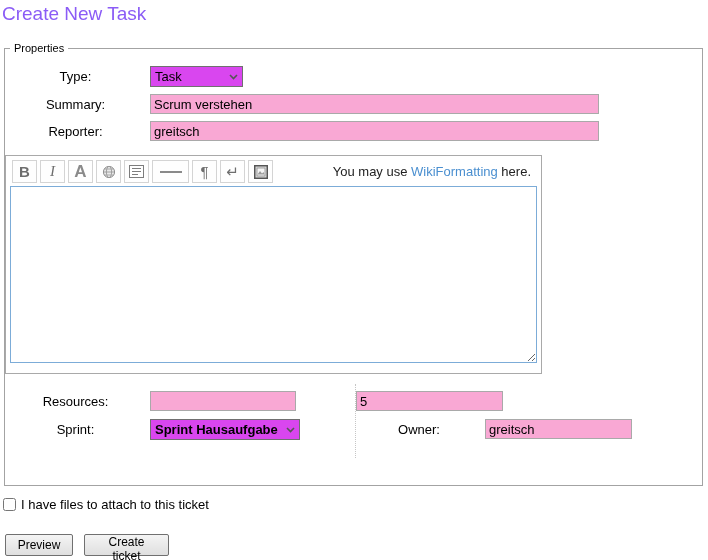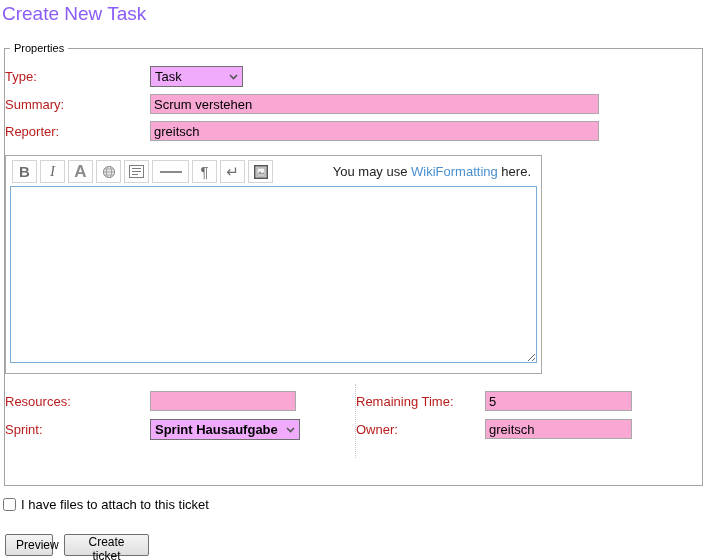--- a/index.html
+++ b/index.html
@@ -17,37 +17,37 @@
   fieldset.props {
     margin: 0 5px 0 4px; padding: 12px 0 27px 0;
     border: 1px solid #a3a3a3;
   }
   legend.props-legend {
     font-size: 11px; color: #000; padding: 0 4px; margin-left: 5px;
   }
   .row { display: flex; align-items: center; margin-bottom: 7px; }
   .row:last-child { margin-bottom: 0; }
   .field-label {
-    width: 141px; margin-right: 4px; text-align: left;
-    color: #b91c1c; flex: none;
+    width: 141px; margin-right: 4px; text-align: center;
+    color: #000000; flex: none;
   }
   .row-description { align-items: flex-start; margin-top: 14px; }
   .row-description .field-label { padding-top: 2px; }
 
   input.text {
     height: 20px; border: 1px solid #a9a9a9; background: #f9a8d4;
     font-family: "Liberation Sans", sans-serif; font-size: 13px;
     padding: 1px 3px; color: #000; outline: none;
   }
   .inp-summary, .inp-reporter { width: 449px; }
   .inp-resources { width: 146px; }
   .inp-remaining, .inp-owner { width: 147px; }
 
   .select {
-    height: 21px; border: 1px solid #707070; background: #f0abfc;
+    height: 21px; border: 1px solid #707070; background: #d946ef;
     display: flex; align-items: center; padding: 0 4px; cursor: default;
   }
   .select .sel-text { flex: 1; white-space: nowrap; overflow: hidden; }
   .select .chev { flex: none; margin-left: 4px; display: flex; }
   .sel-type { width: 93px; }
   .sel-sprint { width: 150px; font-weight: bold; }
 
   .editor-box {
     width: 537px; border: 1px solid #a9a9a9; background: #fff;
     padding: 3px 4px 10px 4px;
@@ -89,21 +89,21 @@
   .attach-row input[type="checkbox"] {
     width: 13px; height: 13px; margin: 0 5px 0 0;
   }
   .buttons-row { margin: 22px 0 0 5px; display: flex; }
   button.push {
     height: 22px; border: 1px solid #707070; border-radius: 2px;
     background: linear-gradient(#f4f4f4, #dfdfdf);
     font-family: "Liberation Sans", sans-serif; font-size: 12px; color: #000;
     padding: 0 10px; cursor: pointer;
   }
-  .btn-preview { width: 48px; margin-right: 11px; }
+  .btn-preview { width: 68px; margin-right: 11px; }
   .btn-create  { width: 85px; }
   svg { display: block; }
 </style>
 </head>
 <body>
 
 <h1 class="page-title">Create New Task</h1>
 
 <fieldset class="props">
   <legend class="props-legend">Properties</legend>
@@ -200,21 +200,20 @@
           <span class="chev">
             <svg width="9" height="6" viewBox="0 0 9 6">
                 <polyline points="1,1 4.5,4.5 8,1" fill="none" stroke="#555" stroke-width="1.6"></polyline>
               </svg>
           </span>
         </div>
       </div>
     </div>
     <div class="col-right">
       <div class="row">
-        <span class="field-label">Remaining Time:</span>
         <input class="text inp-remaining" type="text" value="5" style="">
       </div>
       <div class="row">
         <span class="field-label">Owner:</span>
         <input class="text inp-owner" type="text" value="greitsch" style="">
       </div>
     </div>
   </div>
 </fieldset>
 

